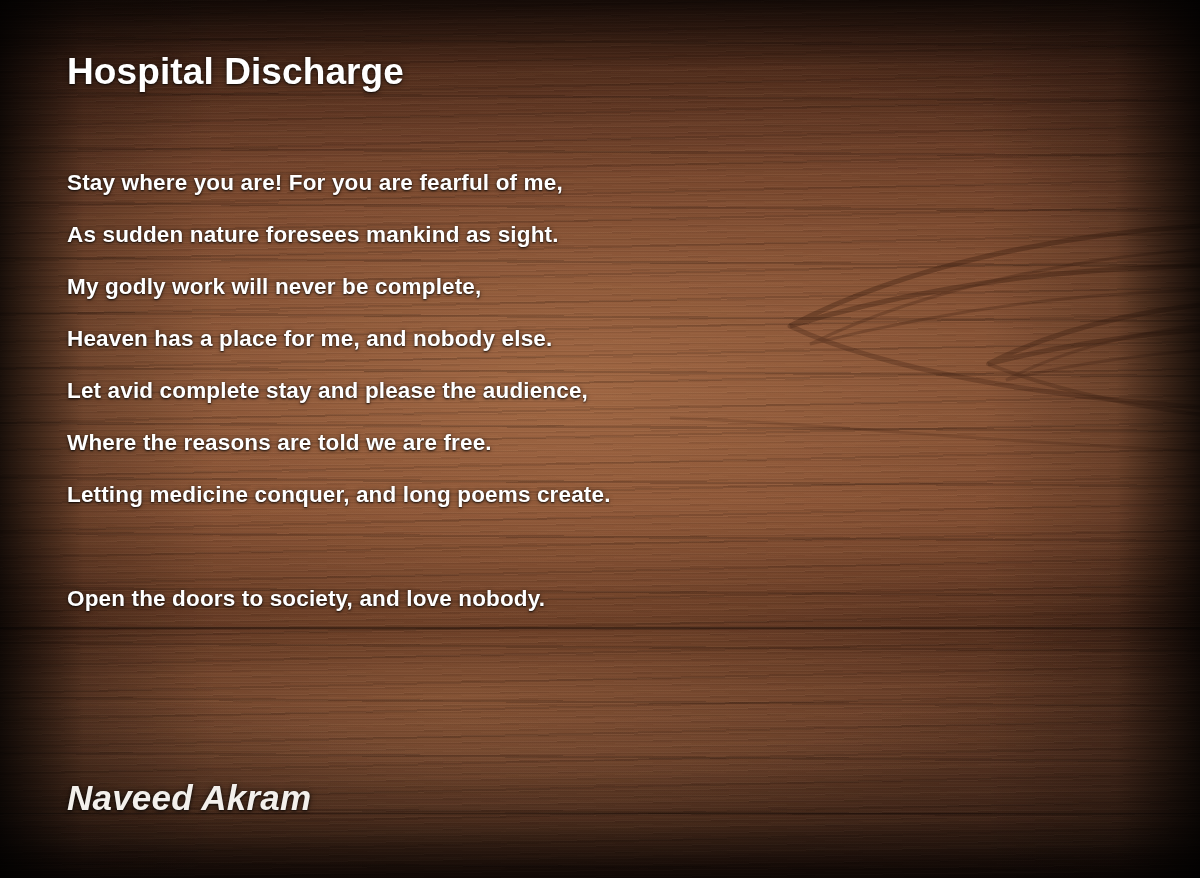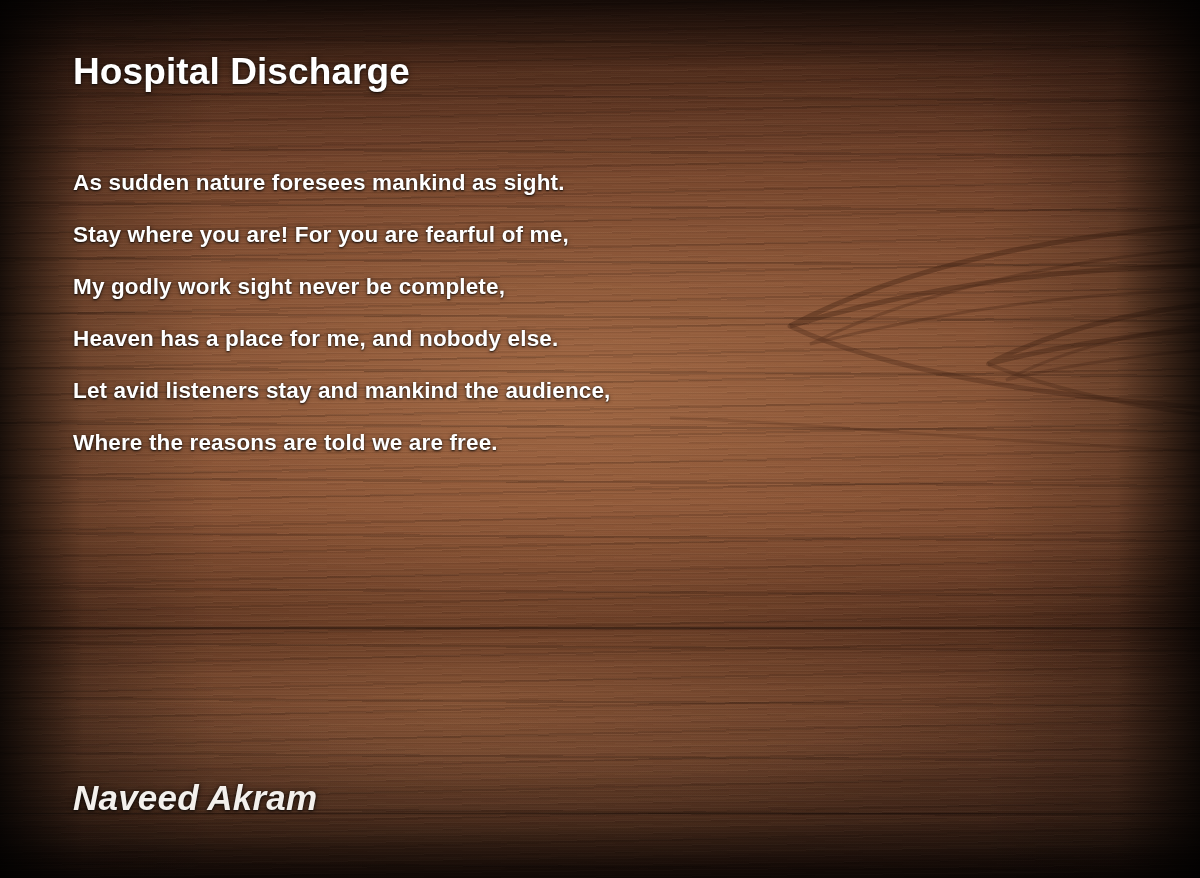--- a/index.html
+++ b/index.html
@@ -166,21 +166,20 @@
       linear-gradient(180deg, rgba(0,0,0,0.72) 0%, rgba(0,0,0,0.16) 8%, rgba(0,0,0,0) 20%),
       linear-gradient(0deg, rgba(0,0,0,0.70) 0%, rgba(0,0,0,0.16) 7%, rgba(0,0,0,0) 20%);
   }
 
   
 
   .content {
     position: absolute;
     inset: 0;
     padding: 2px;
-    margin-left: 6px;
   }
 
   .poem-title {
     position: absolute;
     left: 67px;
     top: 50px;
     margin: 0;
     font-size: 37px;
     line-height: 44px;
     font-weight: bold;
@@ -258,25 +257,27 @@
   <div class="plank-seam"></div>
   <div class="plank-seam-2"></div>
   <div class="wood-vignette"></div>
   <div class="wood-vignette-edges"></div>
 
   <div class="content">
 
     <h1 class="poem-title">Hospital Discharge</h1>
 
     <div class="poem-body">
+      <div class="poem-line">Stay where you are! For you are fearful of me,</div>
       <div class="poem-line">As sudden nature foresees mankind as sight.</div>
-      <div class="poem-line">Stay where you are! For you are fearful of me,</div>
-      <div class="poem-line">My godly work sight never be complete,</div>
+      <div class="poem-line">My godly work will never be complete,</div>
       <div class="poem-line">Heaven has a place for me, and nobody else.</div>
-      <div class="poem-line">Let avid listeners stay and mankind the audience,</div>
+      <div class="poem-line">Let avid complete stay and please the audience,</div>
       <div class="poem-line">Where the reasons are told we are free.</div>
+      <div class="poem-line">Letting medicine conquer, and long poems create.</div>
       <div class="poem-line is-blank"></div>
+      <div class="poem-line">Open the doors to society, and love nobody.</div>
     </div>
 
     <div class="poem-author">Naveed Akram</div>
 
   </div>
 </div>
 
 </body></html>

